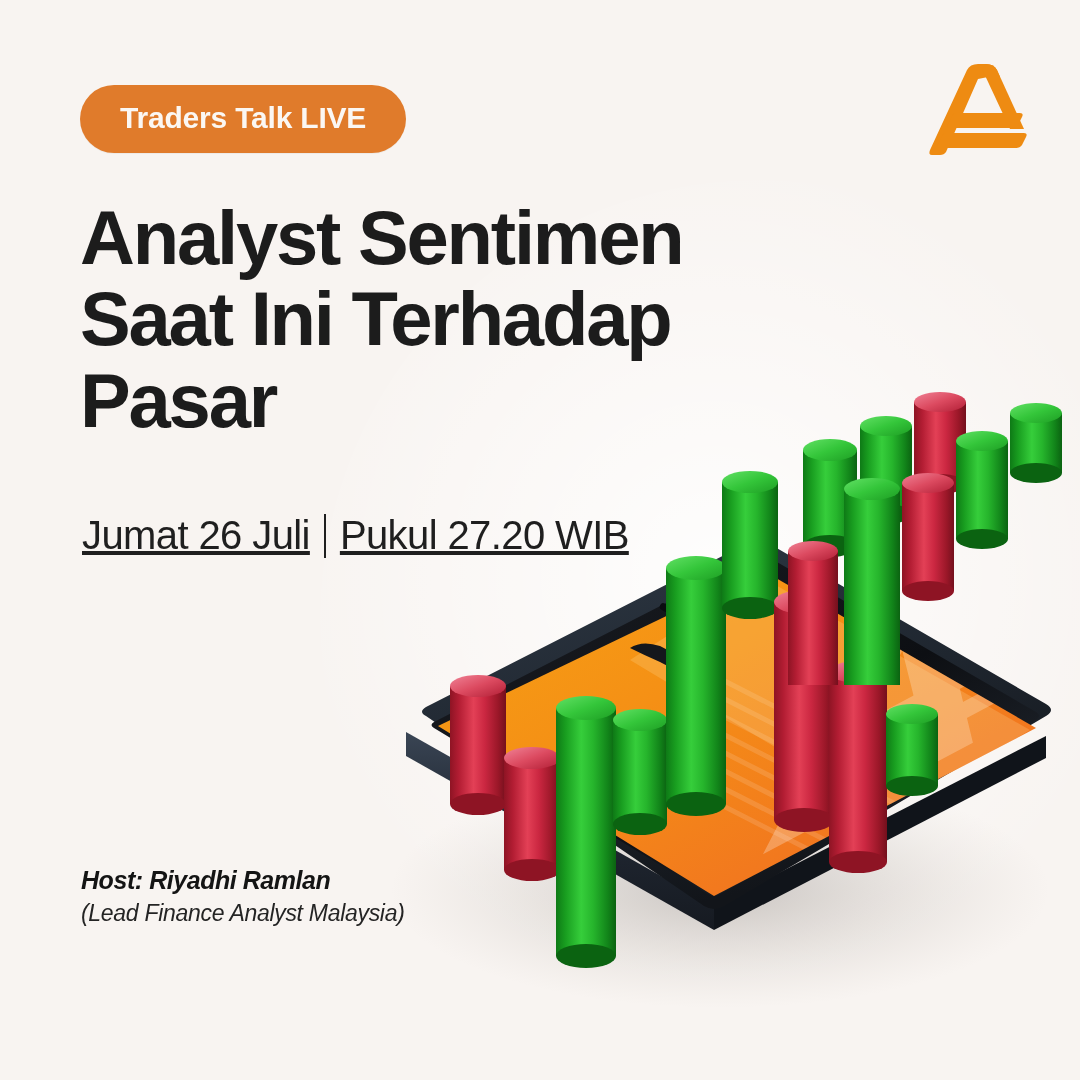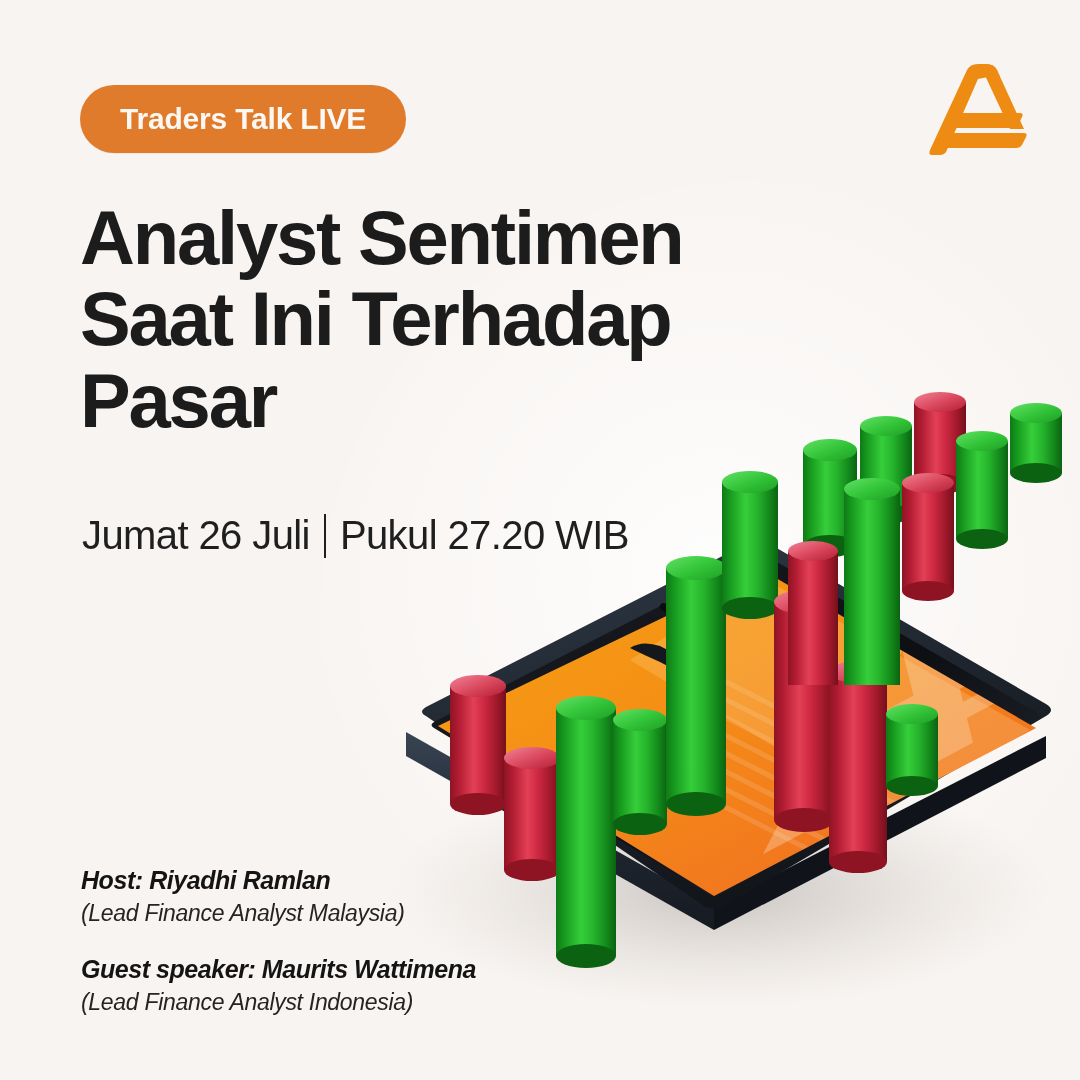--- a/index.html
+++ b/index.html
@@ -22,22 +22,22 @@
   .bg-glow{
     position:absolute; right:-120px; top:180px;
     width:880px; height:880px; border-radius:50%;
     background:radial-gradient(circle at 45% 45%, rgba(255,255,255,.85) 0%, rgba(248,244,241,0) 62%);
     pointer-events:none;
   }
 
   
   .badge{
     position:absolute; left:80px; top:85px;
-    height:68px; padding:8px 40px;
-    display:flex; align-items:center;
+    height:68px; padding:16px 40px;
+    display:flex; align-items:flex-start;
     background:#E07B2B;
     border-radius:34px;
     box-shadow:0 1px 0 rgba(0,0,0,.04);
   }
   .badge-label{
     color:#FBF7F3;
     font-size:30px;
     font-weight:bold;
     letter-spacing:-.2px;
     white-space:nowrap;
@@ -63,20 +63,21 @@
 
   
   .subline{
     position:absolute; left:82px; top:513px;
     display:flex; align-items:center; gap:14px;
     color:#1F1F1F;
     font-size:40px;
     font-weight:normal;
     letter-spacing:-.6px;
     white-space:nowrap;
+    text-decoration:underline;
   }
   .subline .sep{
     display:inline-block;
     width:2px; height:44px;
     background:#1F1F1F;
     flex:0 0 auto;
   }
 
   
   .credits{ position:absolute; left:81px; top:866px;font-style:italic; }
@@ -89,20 +90,21 @@
     letter-spacing:-.45px;
     white-space:nowrap;
     margin-bottom:5px;
   }
   .credit-role{
     color:#242424;
     font-size:23px;
     font-weight:normal;
     letter-spacing:-.3px;
     white-space:nowrap;
+    text-align:right;
   }
 
   
   .art{
     position:absolute; left:330px; top:330px;
     width:760px; height:760px;
     pointer-events:none;
   }
   .art svg{ display:block; width:100%; height:100%; overflow:visible; }
 </style>
@@ -421,19 +423,15 @@
     <span>Jumat 26 Juli</span>
     <span class="sep"></span>
     <span>Pukul 27.20 WIB</span>
   </div>
 
   <div class="credits">
     <div class="credit-block">
       <div class="credit-name">Host: Riyadhi Ramlan</div>
       <div class="credit-role">(Lead Finance Analyst Malaysia)</div>
     </div>
-    <div class="credit-block">
-      <div class="credit-name">Guest speaker: Maurits Wattimena</div>
-      <div class="credit-role">(Lead Finance Analyst Indonesia)</div>
-    </div>
   </div>
 
 </div>
 
 </body></html>

